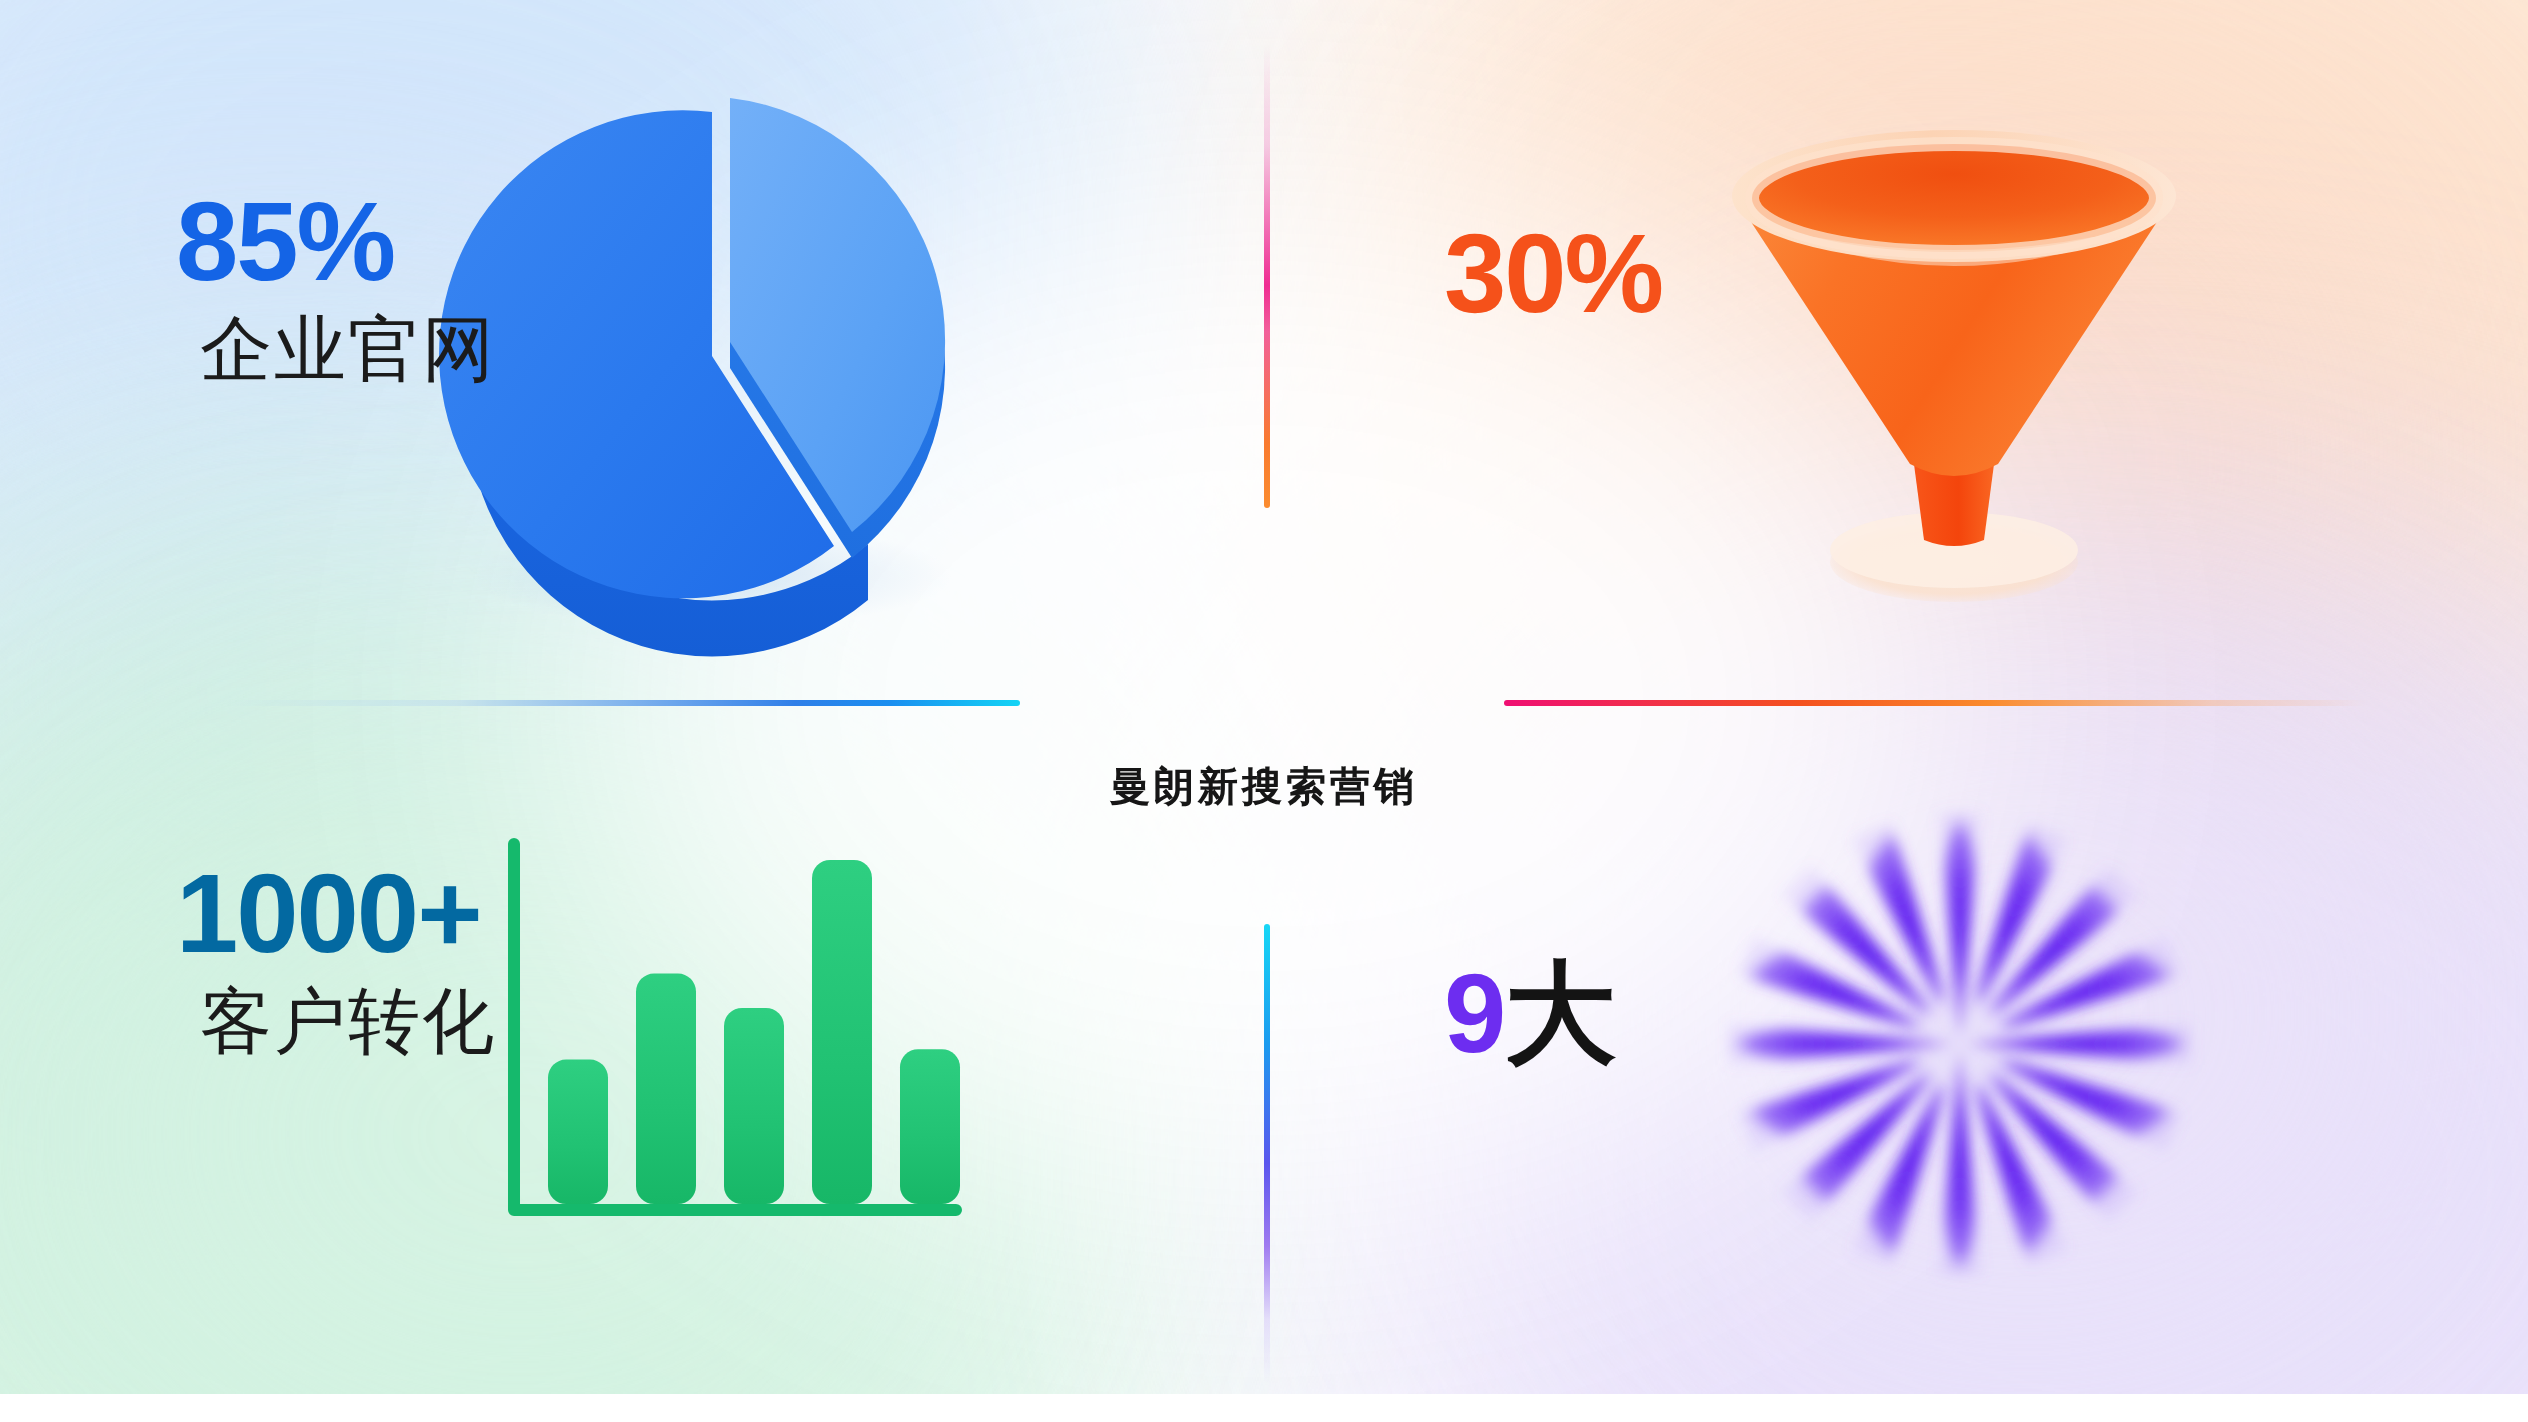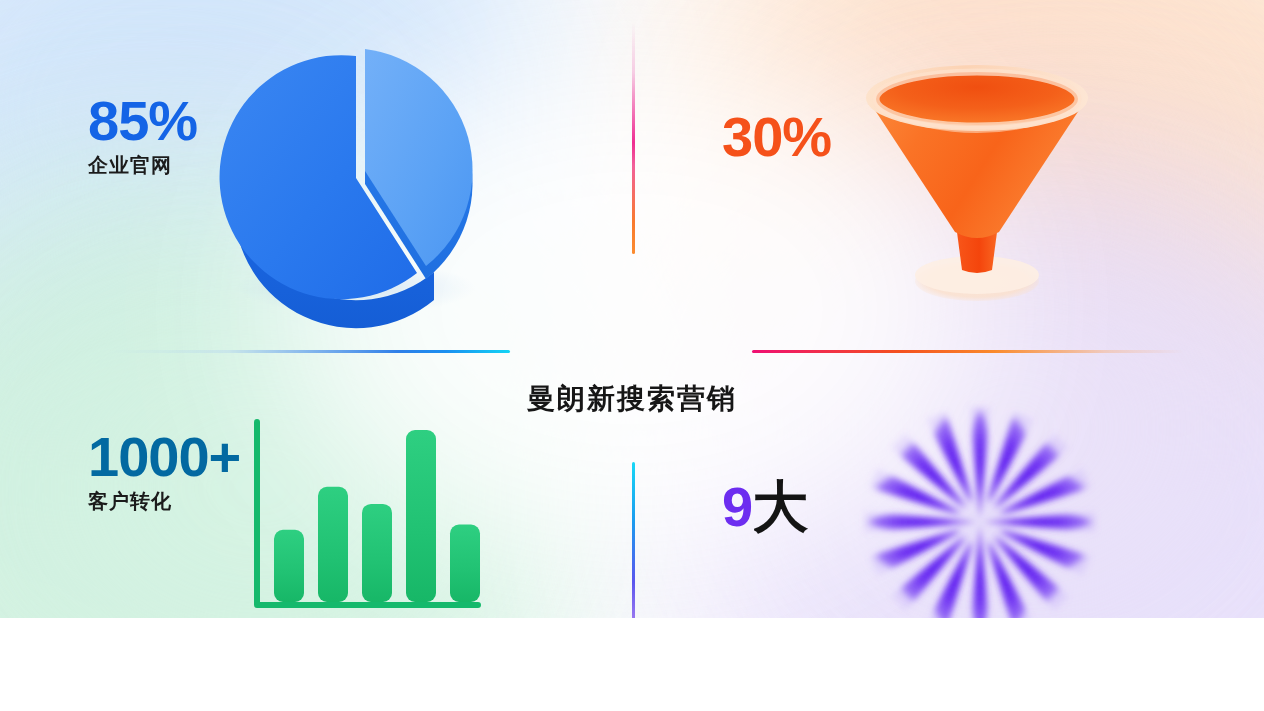--- a/index.html
+++ b/index.html
@@ -7,21 +7,21 @@
     padding: 0;
     background: #ffffff;
   }
   body {
     font-family: "Liberation Sans", "DejaVu Sans", sans-serif;
   }
 
   #stage {
     position: relative;
     width: 1264px;
-    height: 618px;
+    height: 697px;
     overflow: hidden;
     background: #fdfdfd;
   }
 
   
   .bg-layer {
     position: absolute;
     inset: 0;
     pointer-events: none;
   }
@@ -77,46 +77,47 @@
     z-index: 5;
   }
   .stat-value {
     font-size: 56px;
     font-weight: 700;
     line-height: 1.02;
     letter-spacing: -1px;
     white-space: nowrap;
   }
   .stat-label {
-    font-size: 20px;
-    font-weight: 700;
+    font-size: 36px;
+    font-weight: 400;
     color: #1b1b1b;
     line-height: 1.2;
     letter-spacing: 1px;
     white-space: nowrap;
     margin-top: 4px;
+    margin-left: 12px;
   }
   .stat-suffix { color: #141414; }
 
   .stat-websites   { left: 88px;  top: 92px;  }
   .stat-websites   .stat-value { color: #1464e6; }
   .stat-conversion { left: 722px; top: 108px;  }
   .stat-conversion .stat-value { color: #f5511a; }
   .stat-clients    { left: 88px;  top: 428px; }
   .stat-clients    .stat-value { color: #0369a1; }
   .stat-industries { left: 722px; top: 478px; }
   .stat-industries .stat-value { color: #6d2df0; }
 
   
   .center-caption {
     position: absolute;
     left: 0; right: 0;
     top: 380px;
     text-align: center;
-    font-size: 28px;
+    font-size: 20px;
     font-weight: 700;
     color: #161616;
     letter-spacing: 2px;
     z-index: 6;
   }
 
   
   .figure { position: absolute; z-index: 4; }
   .fig-pie      { left: 222px; top: 50px;  width: 272px; height: 268px; }
   .fig-funnel   { left: 858px; top: 62px;  width: 238px; height: 250px; }

